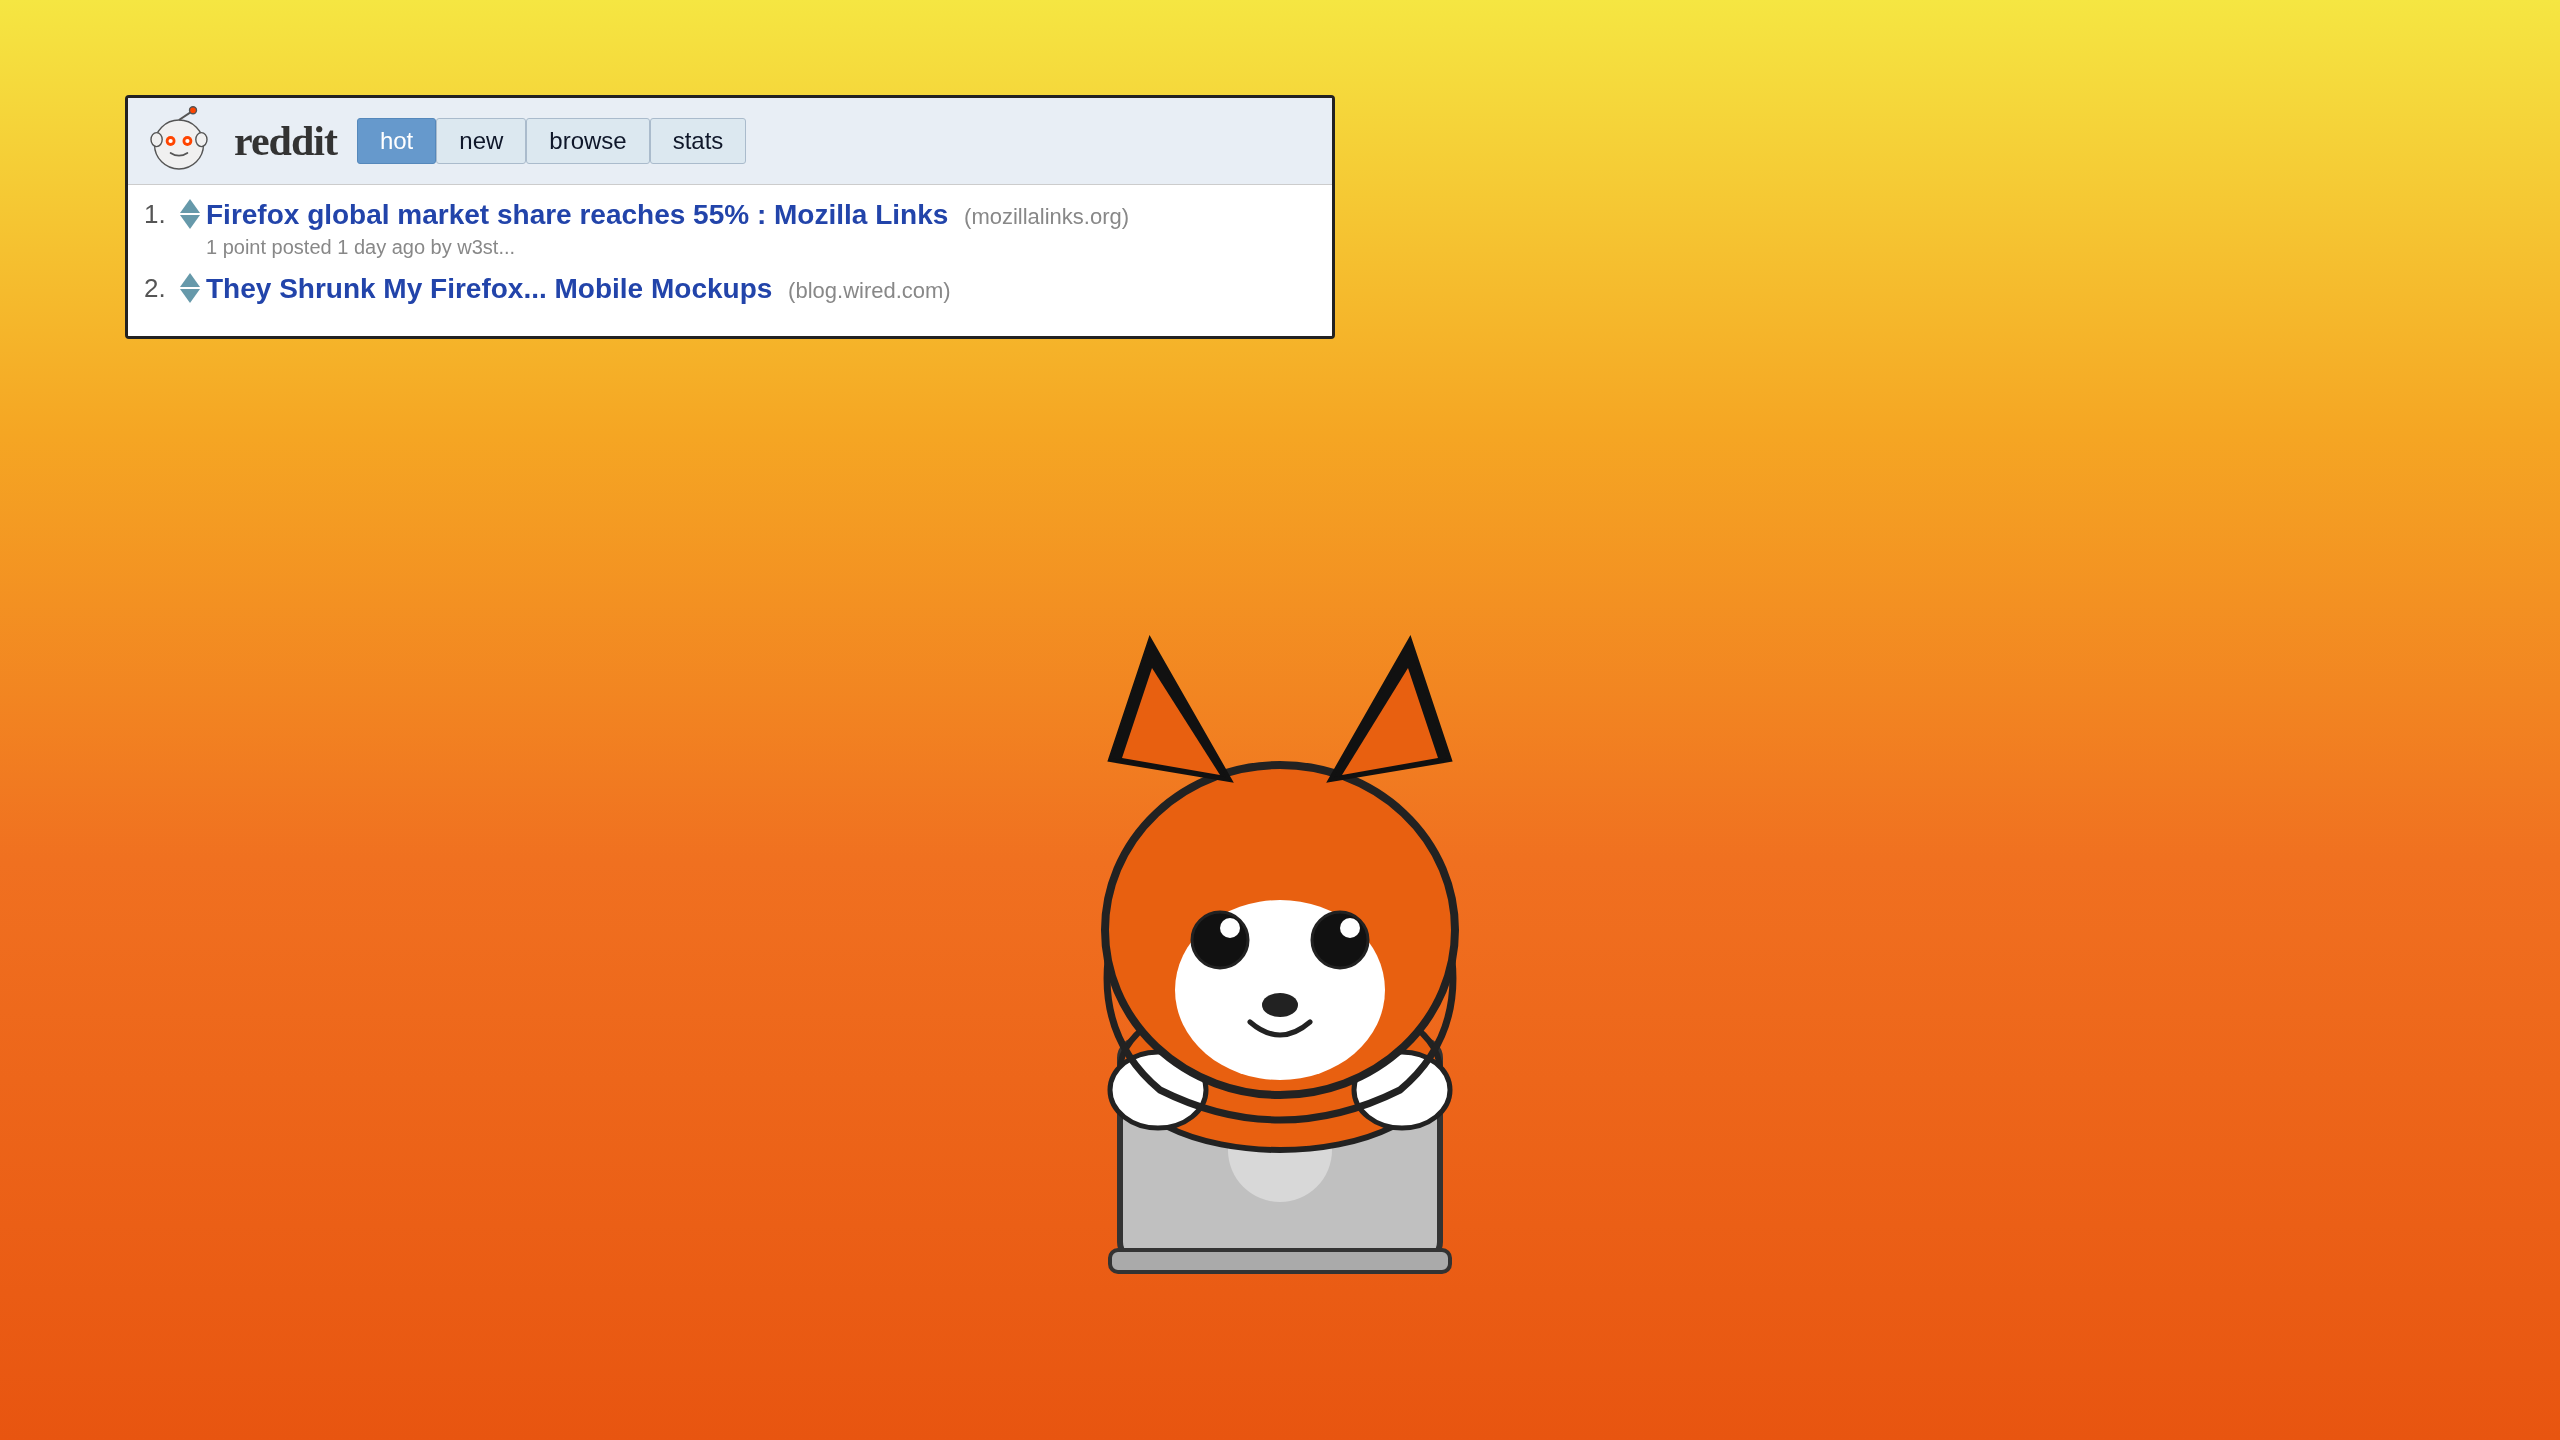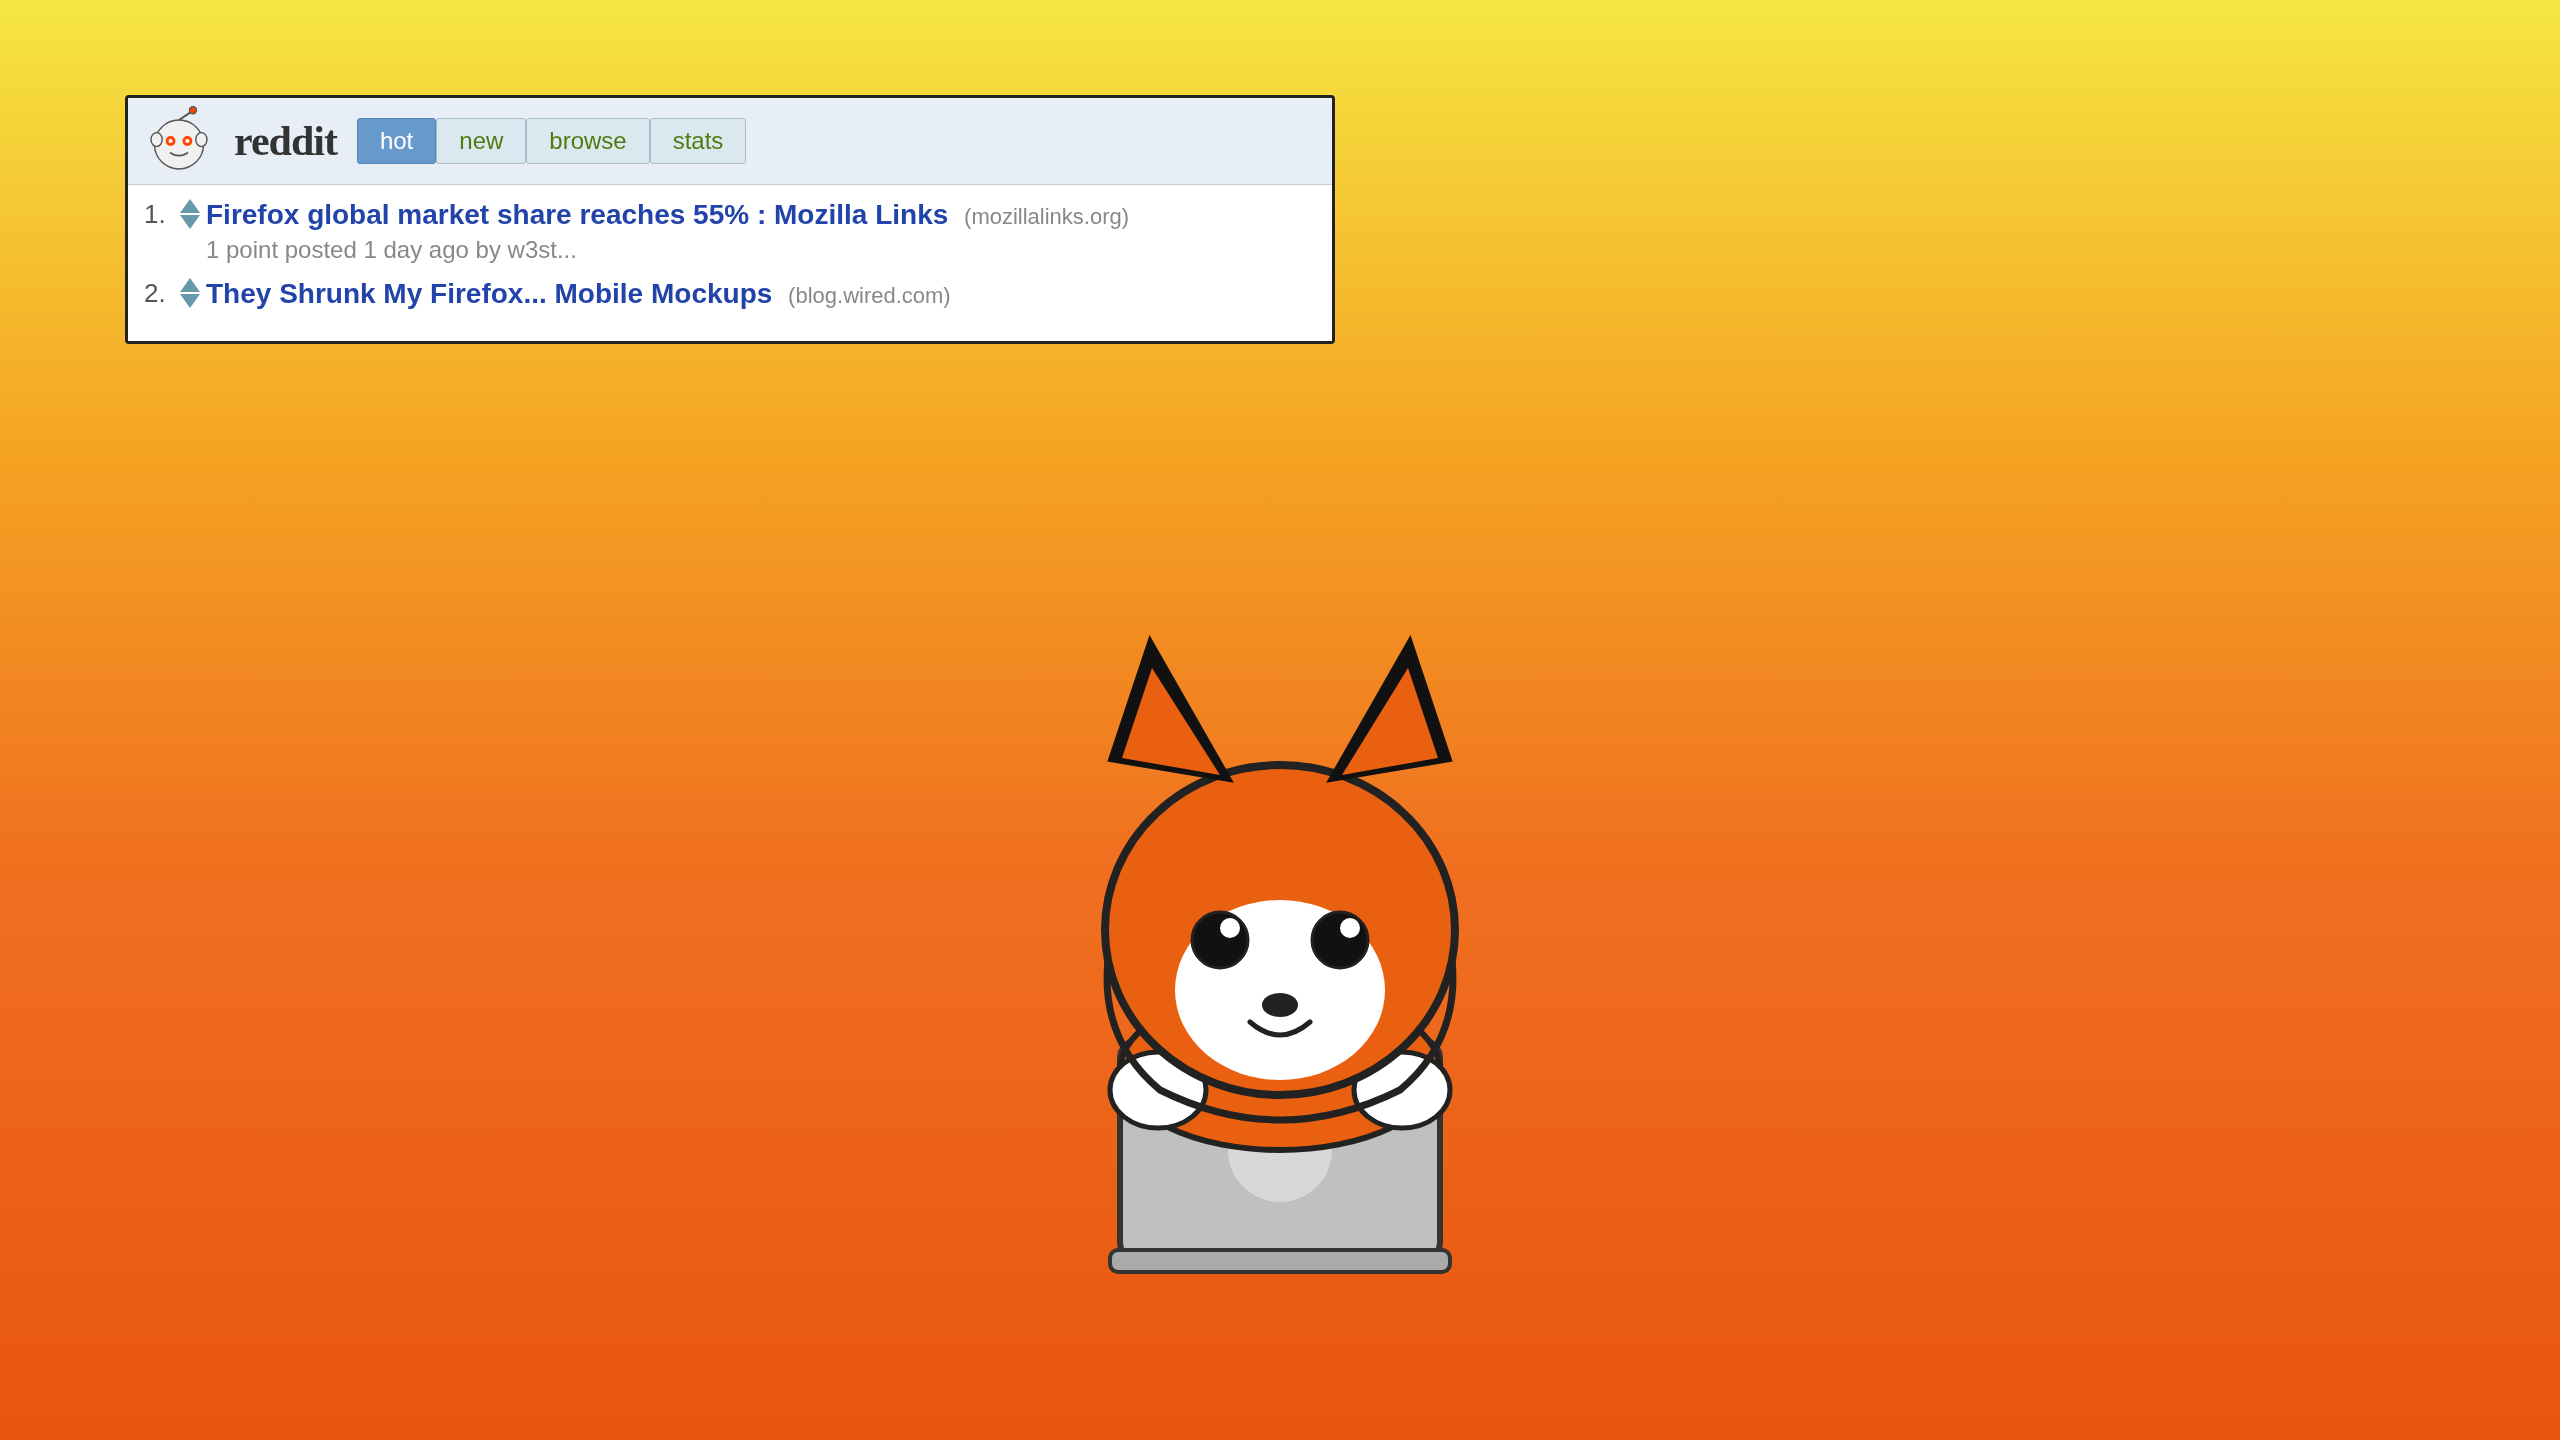--- a/index.html
+++ b/index.html
@@ -58,21 +58,21 @@
 
     .nav-tabs {
       display: flex;
       gap: 0;
       align-items: center;
     }
 
     .nav-tab {
       padding: 8px 22px;
       font-size: 24px;
-      color: #4d7c0f;
+      color: #0f172a;
       background: #dce8f0;
       border: 1px solid #aabbcc;
       border-radius: 3px;
       cursor: pointer;
       text-decoration: none;
     }
 
     .nav-tab.active {
       background: #6699cc;
       color: white;
@@ -137,21 +137,21 @@
     }
 
     .post-domain {
       font-size: 22px;
       color: #888;
       margin-left: 8px;
       font-weight: normal;
     }
 
     .post-meta {
-      font-size: 24px;
+      font-size: 20px;
       color: #888;
       margin-top: 3px;
     }
 
     
     .fox-container {
       position: absolute;
       bottom: 80px;
       left: 50%;
       transform: translateX(-50%);

